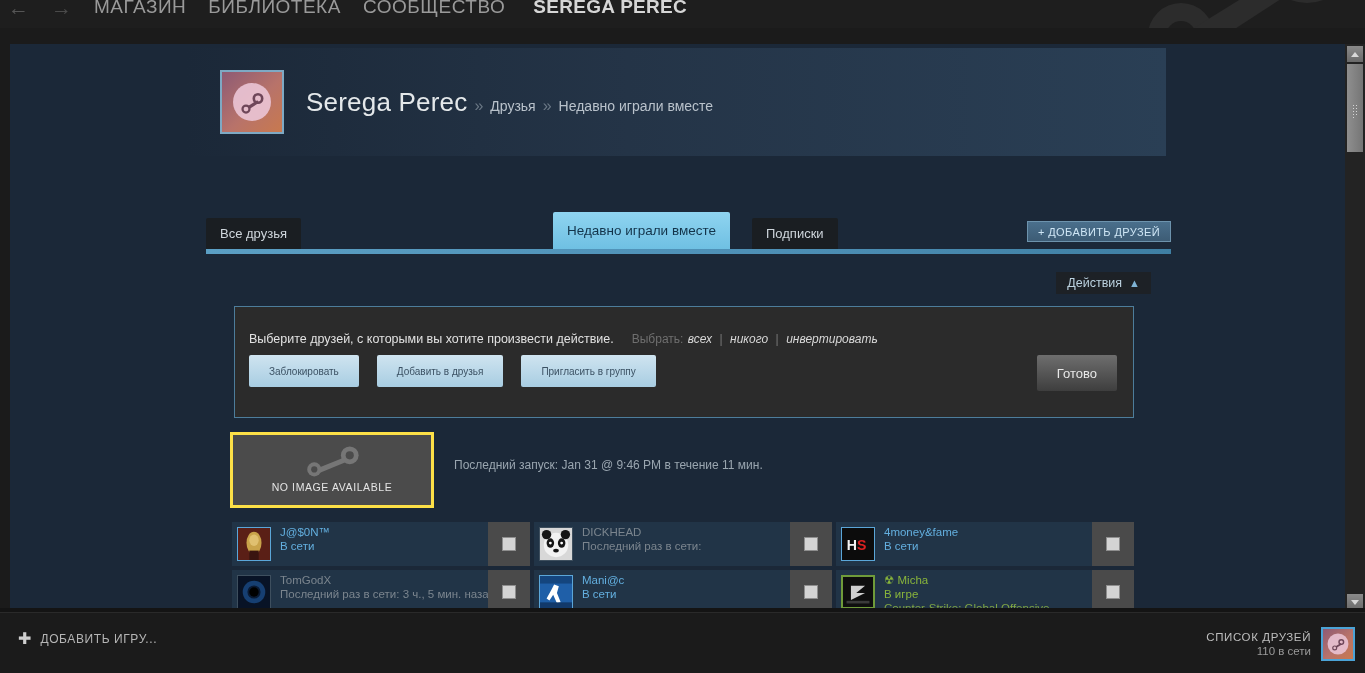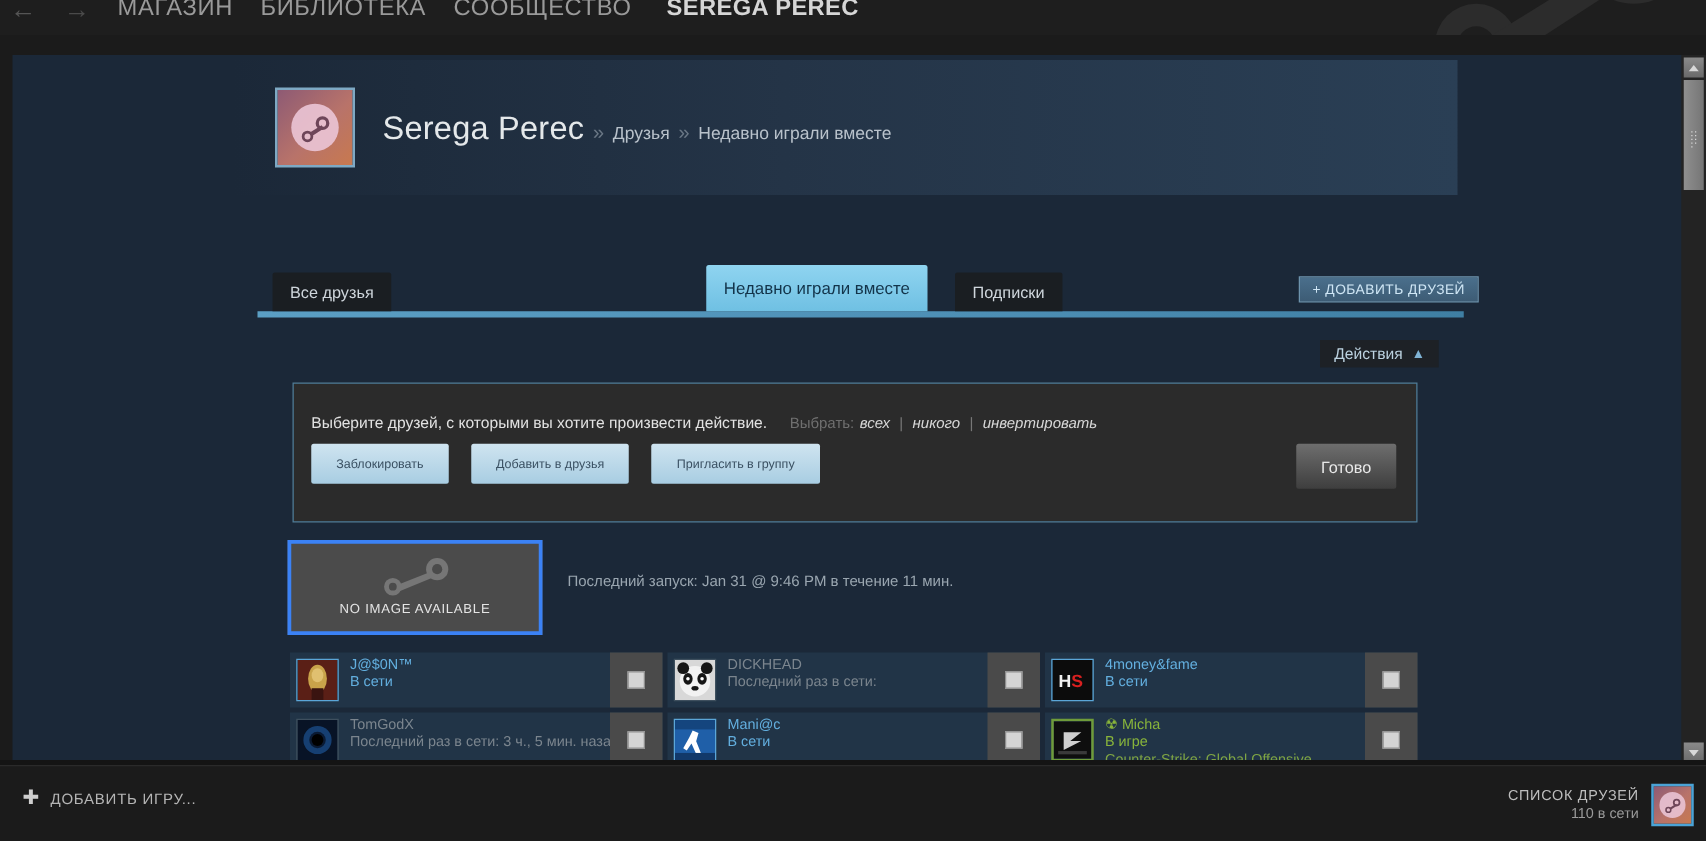--- a/index.html
+++ b/index.html
@@ -53,21 +53,21 @@
     display: flex; align-items: center; justify-content: center; flex: none;
   }
   .avatar-big .slogo { width: 40px; height: 40px; }
   .breadcrumb-wrap { margin-left: 22px; display: flex; align-items: baseline; gap: 7px; flex-wrap: nowrap; }
   .persona-name { color: #e4e8ea; font-size: 26px; font-weight: normal; letter-spacing: .2px; }
   .bc-sep { color: #6a7785; font-size: 16px; }
   .bc-link { color: #b9c2cb; font-size: 14px; }
 
   
   .tabrow {
-    position: absolute; left: 196px; top: 174px; width: 965px; height: 36px; margin-left: 12px;
+    position: absolute; left: 196px; top: 174px; width: 965px; height: 36px;
   }
   .tab {
     position: absolute; top: 0; height: 31px;
     background: #1a1e22; color: #cfd6dc; font-size: 13px;
     display: flex; align-items: center; justify-content: center;
     padding: 0 14px; border-radius: 2px 2px 0 0;
   }
   .tab.active {
     background: linear-gradient(to bottom,#8fd4f0 0%, #6fc0e3 100%);
     color: #13344a; height: 37px; top: -6px; font-size: 13.5px;
@@ -113,21 +113,21 @@
     position: absolute; right: 16px; top: 48px;
     background: linear-gradient(to bottom,#6e6e6e 0%, #3e3e3e 100%);
     color: #e8e8e8; font-size: 13px; height: 36px;
     display: flex; align-items: center; justify-content: center; padding: 0 20px;
     border-radius: 2px;
   }
 
   
   .game-block { position: absolute; left: 220px; top: 388px; display: flex; }
   .game-cap {
-    width: 204px; height: 76px; background: #4b4b4b; border: 3px solid #3b82f6;
+    width: 204px; height: 76px; background: #4b4b4b; border: 3px solid #fde047;
     display: flex; flex-direction: column; align-items: center; justify-content: center;
     position: relative;
   }
   .game-cap .slogo-big { width: 74px; height: 34px; opacity: .55; margin-top: -2px; }
   .noimg { color: #e5e5e5; font-size: 10.5px; letter-spacing: .6px; margin-top: 2px; }
   .game-meta { margin-left: 20px; padding-top: 8px; }
   .game-title { color: #cfcfcf; font-size: 12.5px; font-weight: bold; }
   .game-played { color: #9aa6b0; font-size: 12px; margin-top: 18px; }
 
   

